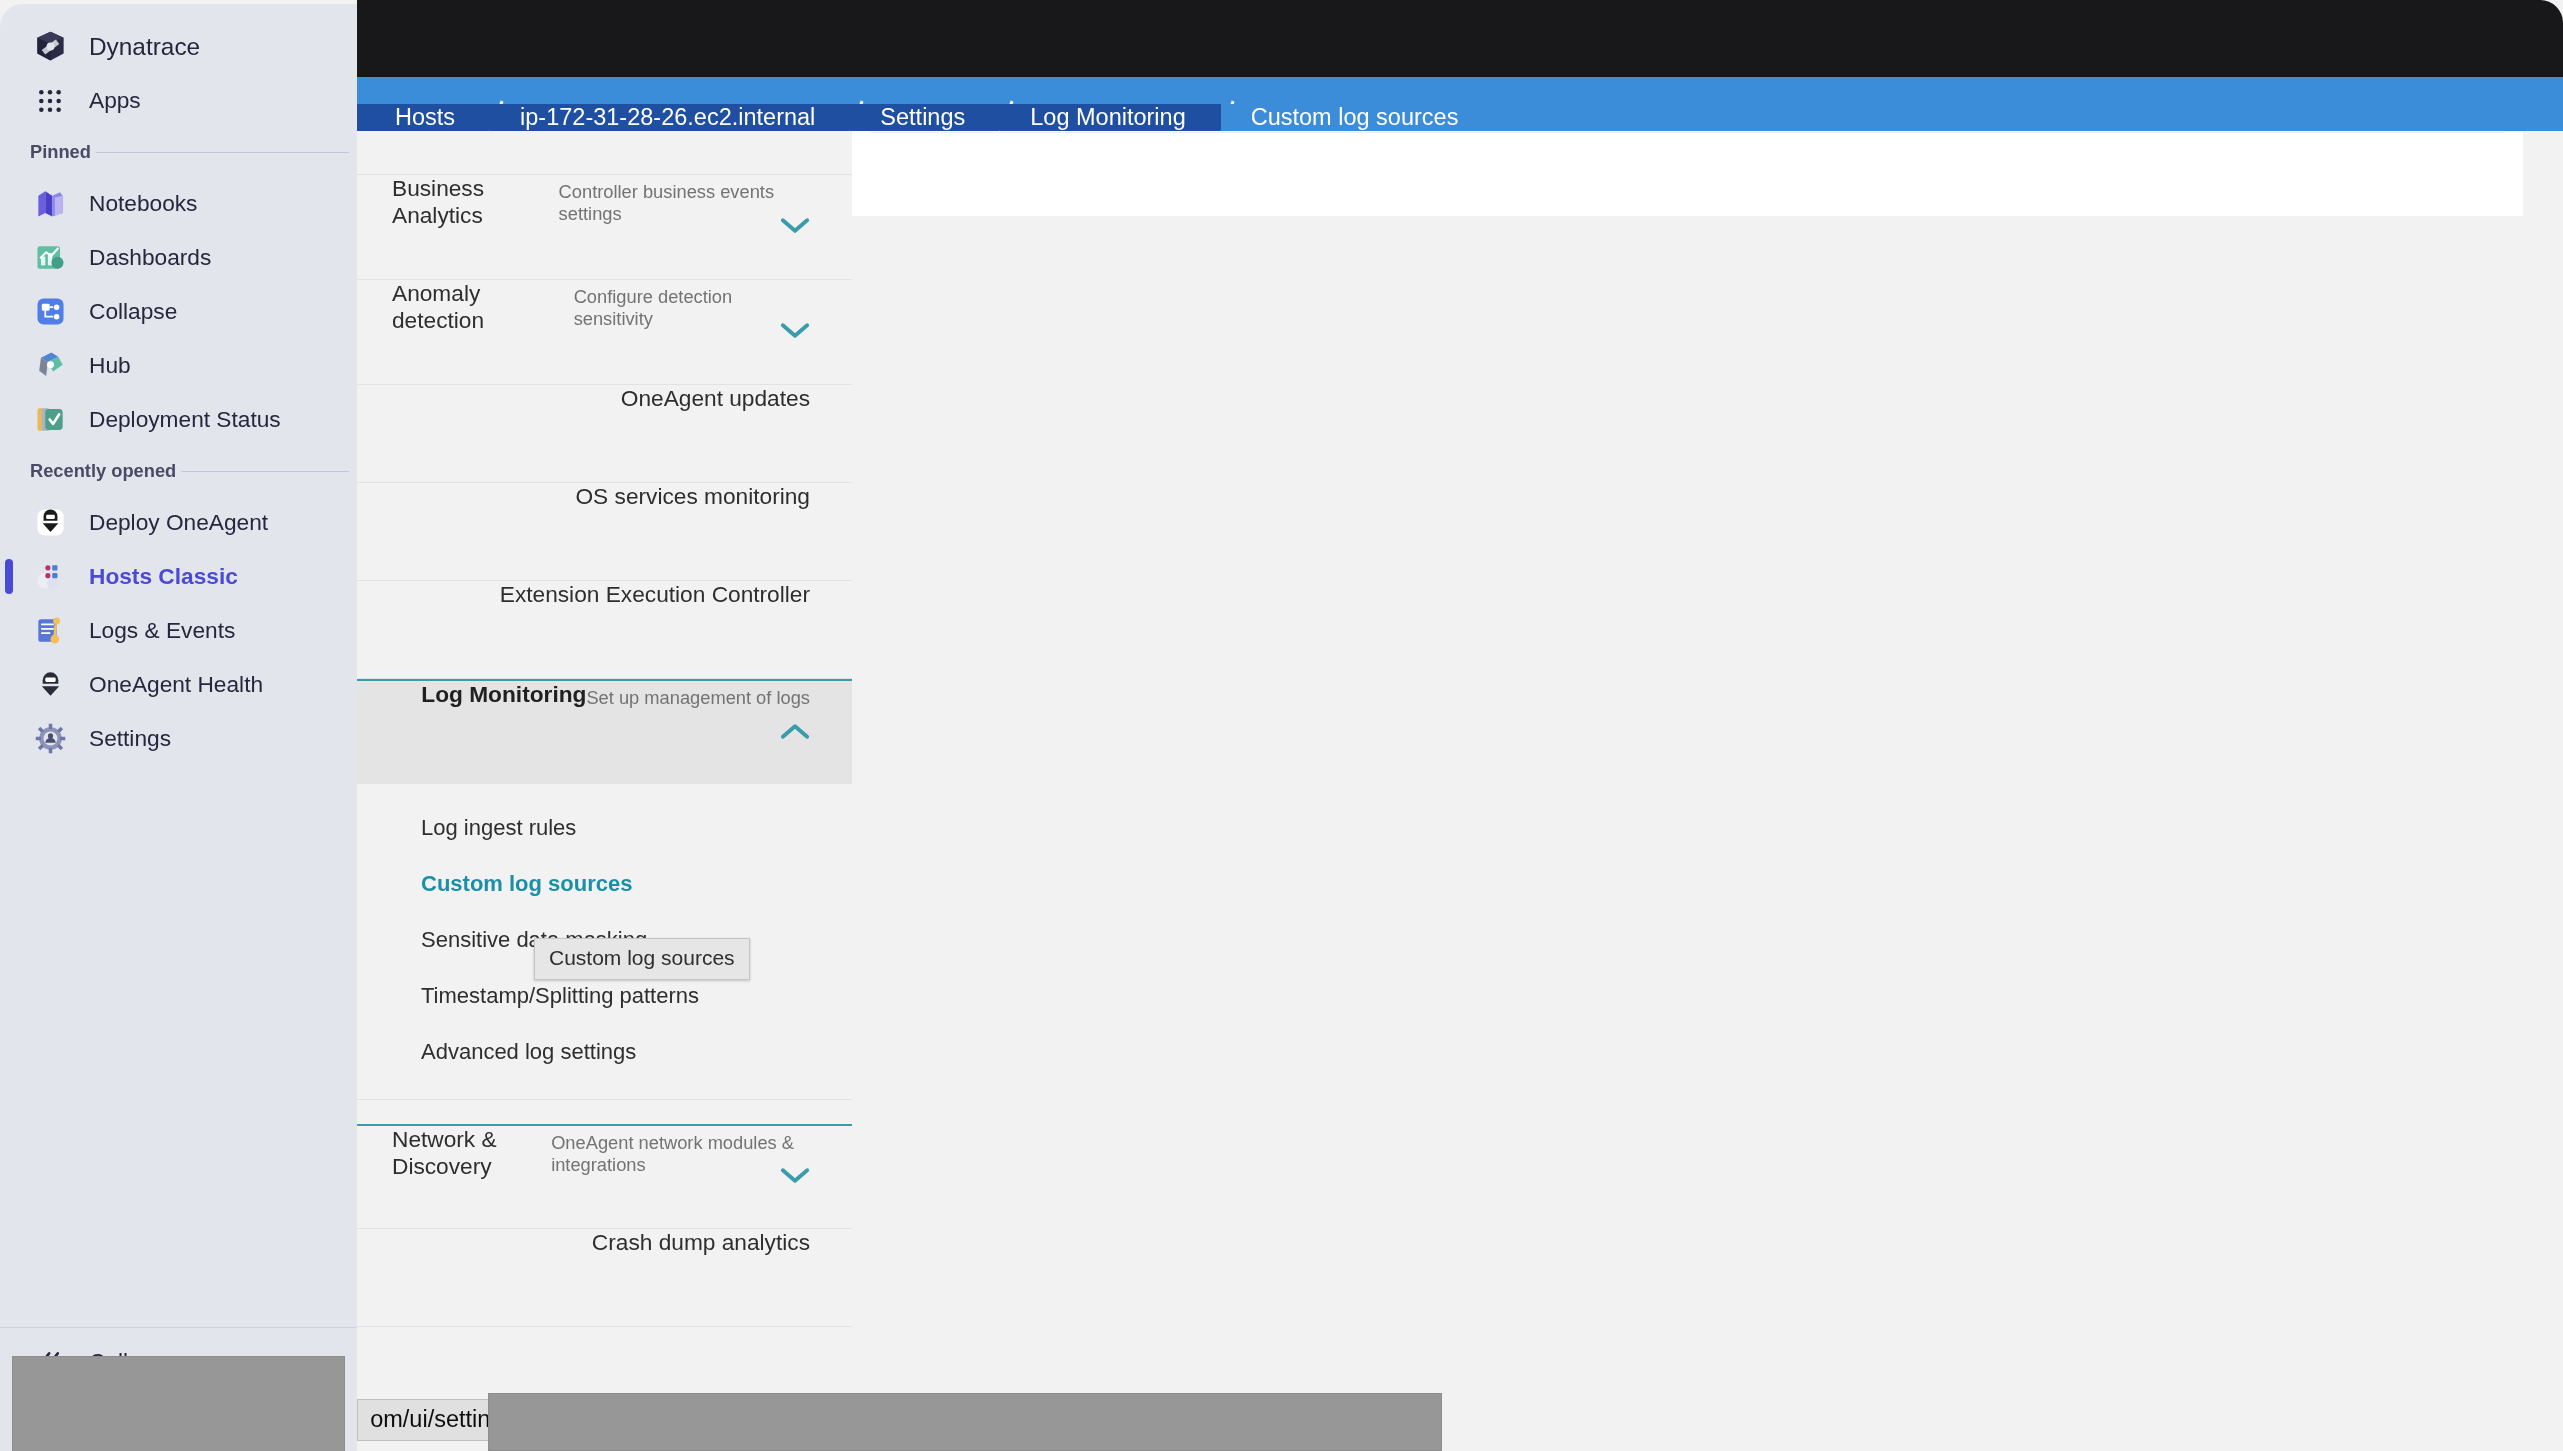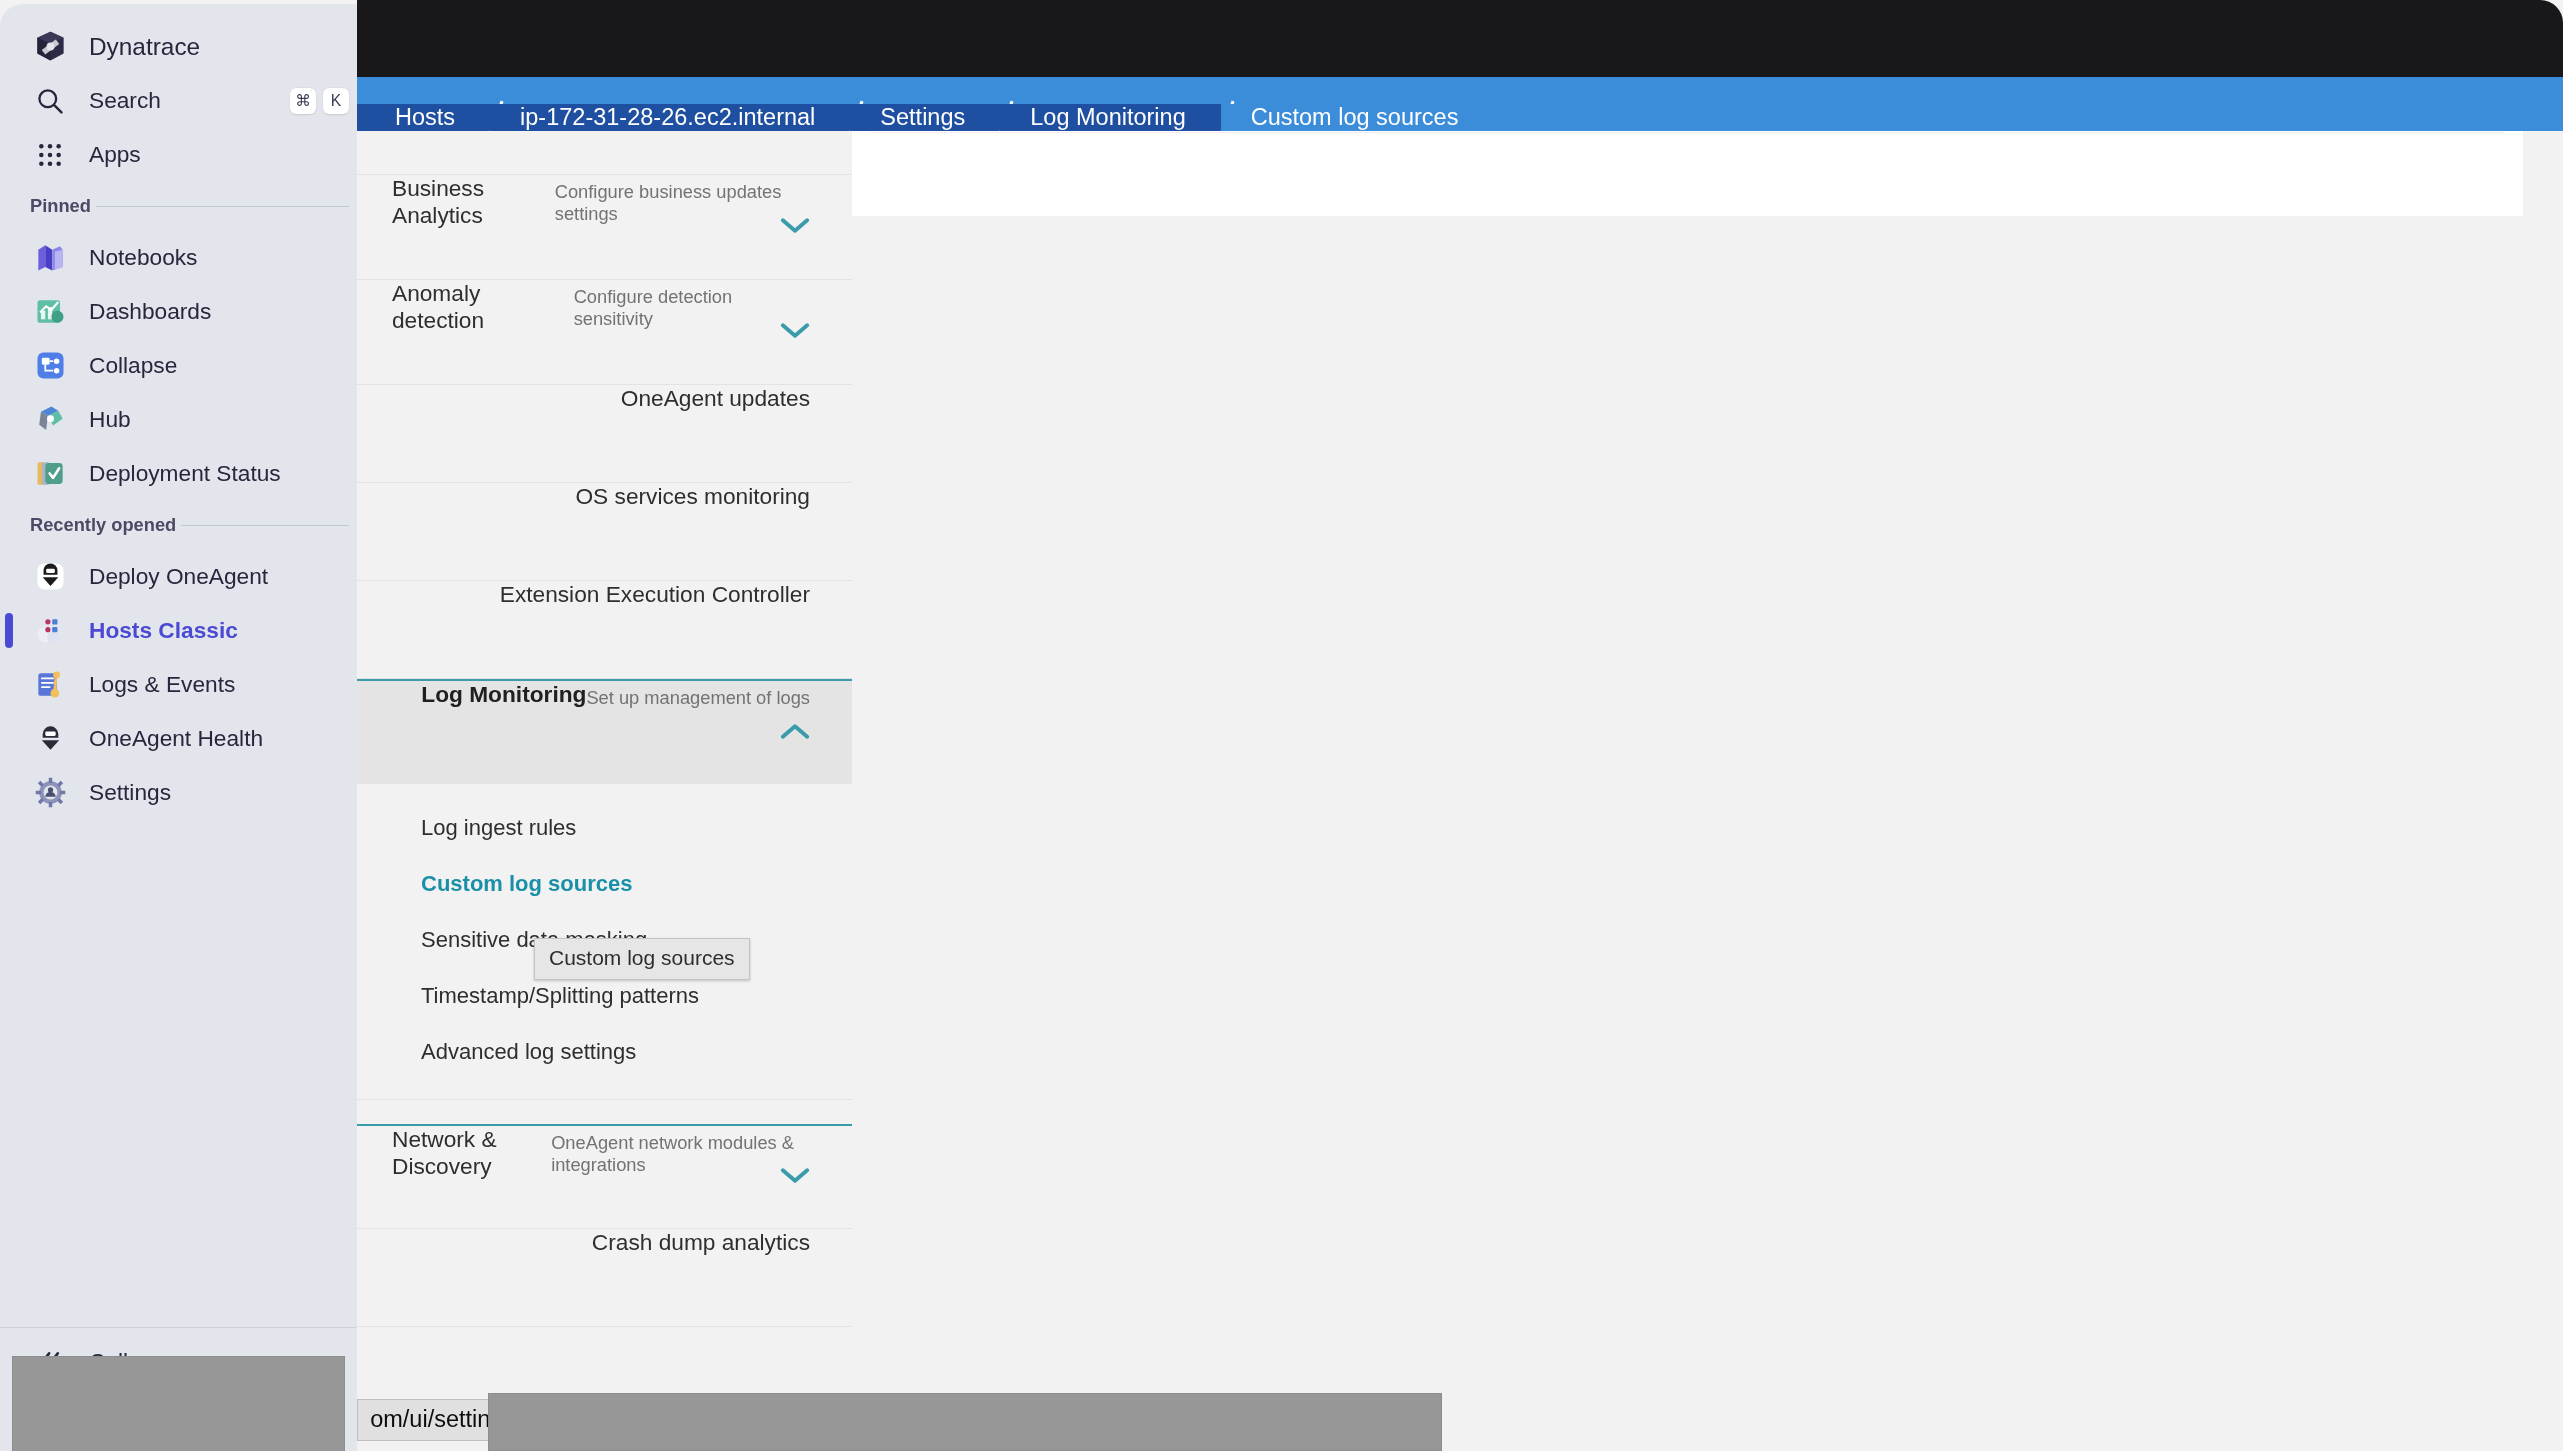--- a/index.html
+++ b/index.html
@@ -226,33 +226,20 @@
             <path d="M20 3 L35 10 L35 28 L20 36 L5 28 L5 10 Z" fill="#2b2b45"></path>
             <path d="M20 3 L35 10 L20 17 L5 10 Z" fill="#3a3a58"></path>
             <path d="M20 17 L20 36 L5 28 L5 10 Z" fill="#23233a"></path>
             <circle cx="20" cy="20" r="4.5" fill="#e3e5ec"></circle>
             <path d="M14 29 L10 24 L26 12 L30 17 Z" fill="#e3e5ec" opacity=".85"></path>
           </svg>
         </span>
         <span class="label">Dynatrace</span>
       </div>
 
-      <div class="nav-row">
-        <span class="glyph">
-          <svg class="ic" width="30" height="30" viewBox="0 0 34 34">
-            <circle cx="14.5" cy="14.5" r="9.5" fill="none" stroke="#26263c" stroke-width="2.6"></circle>
-            <line x1="21.5" y1="21.5" x2="30" y2="30" stroke="#26263c" stroke-width="2.8" stroke-linecap="round"></line>
-          </svg>
-        </span>
-        <span class="label">Search</span>
-        <span class="kbd-group">
-          <span class="kbd">⌘</span>
-          <span class="kbd">K</span>
-        </span>
-      </div>
 
       <div class="nav-row">
         <span class="glyph">
           <svg class="ic" width="26" height="26" viewBox="0 0 30 30">
             <g fill="#26263c">
               <circle cx="5" cy="5" r="2.6"></circle>
                 <circle cx="15" cy="5" r="2.6"></circle>
                 <circle cx="25" cy="5" r="2.6"></circle>
               <circle cx="5" cy="15" r="2.6"></circle>
                 <circle cx="15" cy="15" r="2.6"></circle>
@@ -447,21 +434,21 @@
   </div>
 
   <div class="settings-panel">
 
     <div class="sitem plain">
       <span class="title">Process instance snapshots</span>
     </div>
 
     <div class="sitem two">
       <span class="title">Business Analytics</span>
-      <span class="sub">Configure business updates settings</span>
+      <span class="sub">Controller business events settings</span>
       <span class="chev">
         <svg width="30" height="17.4" viewBox="0 0 34 20">
             <polyline points="3,4 17,16 31,4" fill="none" stroke="#3a9bab" stroke-width="4.5" stroke-linecap="round" stroke-linejoin="round"></polyline>
           </svg>
       </span>
     </div>
 
     <div class="sitem two">
       <span class="title">Anomaly detection</span>
       <span class="sub">Configure detection sensitivity</span>

